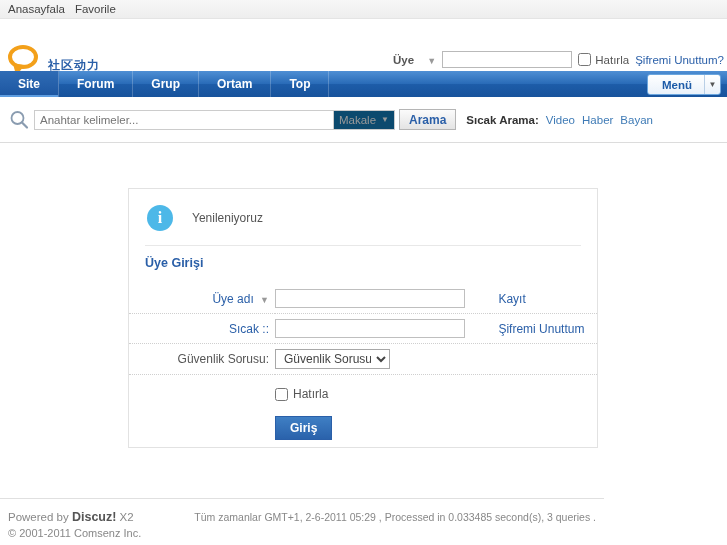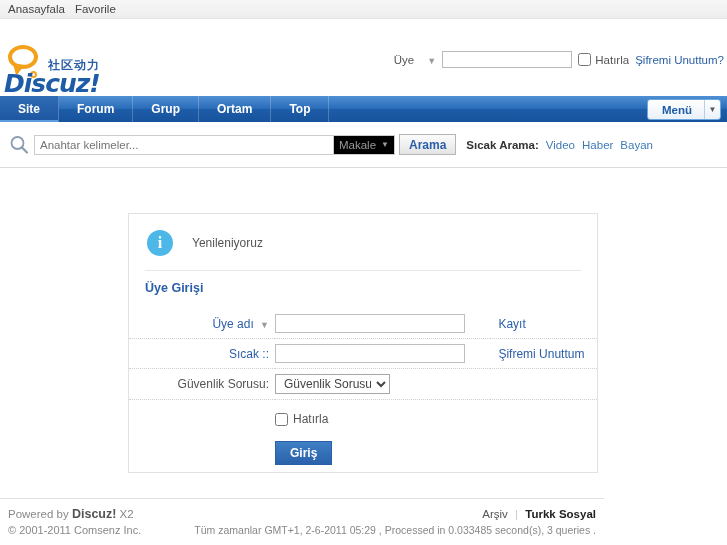--- a/index.html
+++ b/index.html
@@ -29,21 +29,21 @@
   }
   .topbar a {
     color: #444;
     text-decoration: none;
     font-size: 11.5px;
     margin-right: 10px;
   }
 
   
   .header {
-    height: 77px;
+    height: 52px;
     background: #ffffff;
     position: relative;
   }
   .logo {
     position: absolute;
     left: 4px;
     top: 26px;
     width: 112px;
     height: 48px;
   }
@@ -103,21 +103,21 @@
 
   
   .hlogin {
     position: absolute;
     right: 0px;
     top: 30px;
     font-size: 11.5px;
   }
   .hlogin table { border-collapse: collapse; }
   .hlogin td { padding: 2px 3px; vertical-align: middle; }
-  .hl-label { color: #555; text-align: left; white-space: nowrap; }
+  .hl-label { color: #555; text-align: left; white-space: nowrap; font-weight: bold; }
   .hl-caret {
     display: inline-block;
     margin-left: 10px;
     color: #999;
     font-size: 9px;
   }
   .hl-input {
     width: 130px;
     height: 17px;
     border: 1px solid #b9b9b9;
@@ -234,21 +234,21 @@
   .search-cat {
     border: 1px solid #ccc;
     border-left: none;
     height: 20px;
     box-sizing: border-box;
     display: flex;
     align-items: center;
     padding: 0 5px;
     color: #999;
     font-size: 11.5px;
-    background: #000000;
+    background: #0c4a6e;
     cursor: pointer;
   }
   .search-cat .caret { margin-left: 5px; font-size: 8px; }
   .search-btn {
     margin-left: 4px;
     height: 21px;
     padding: 0 9px;
     display: flex;
     align-items: center;
     border: 1px solid #b5b5b5;
@@ -592,21 +592,16 @@
   <div class="footer-row">
     <div>
       <div class="powered">
         <span>Powered by</span>
         <b>Discuz!</b>
         <span>X2</span>
       </div>
       <div class="copyright">© 2001-2011 Comsenz Inc.</div>
     </div>
     <div class="foot-right">
-      <div class="foot-links">
-        <a href="#">Arşiv</a>
-        <span class="sep">|</span>
-        <a href="#" class="strong">Turkk Sosyal</a>
-      </div>
       <div class="foot-stats">Tüm zamanlar GMT+1, 2-6-2011 05:29 , Processed in 0.033485 second(s), 3 queries .</div>
     </div>
   </div>
 </div>
 
 </body></html>

